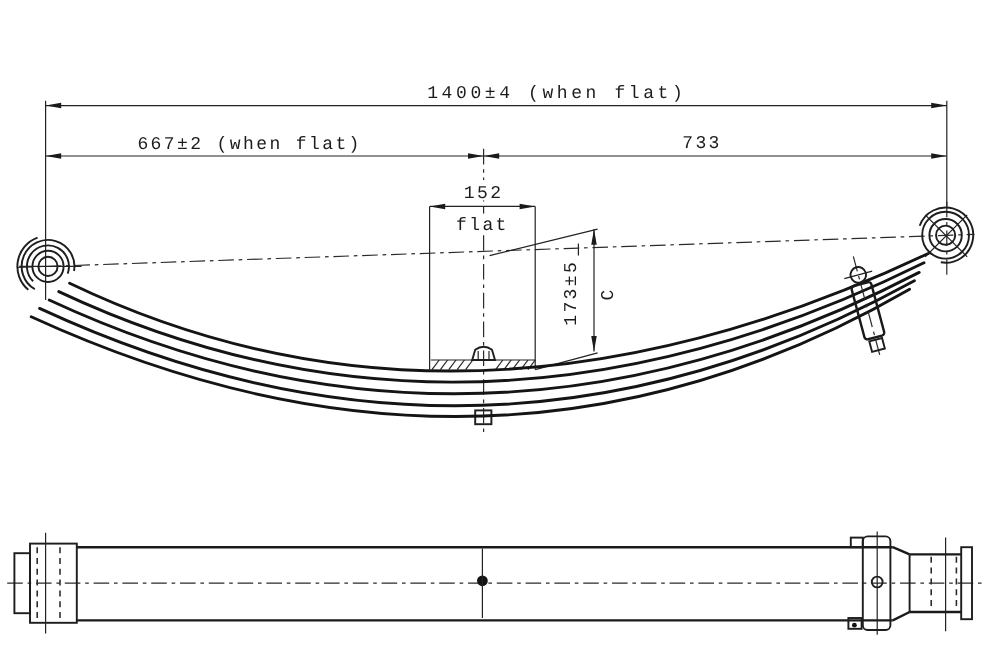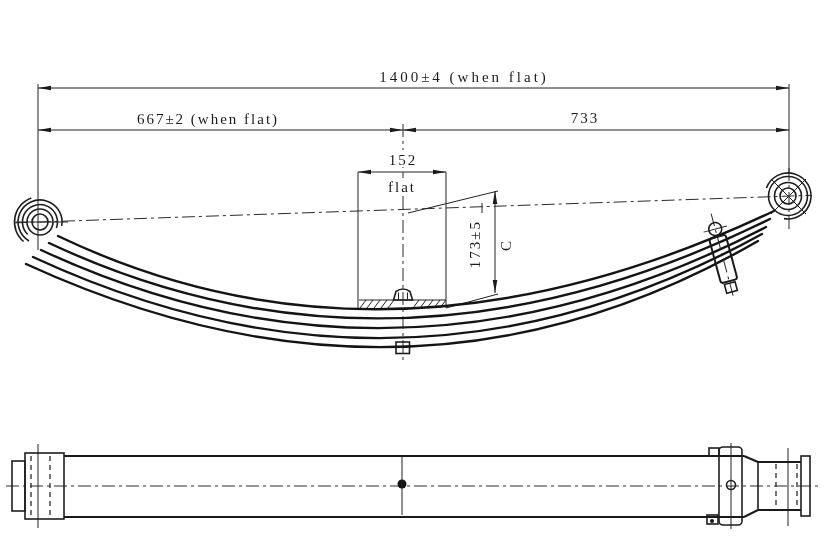--- a/index.html
+++ b/index.html
@@ -1,17 +1,17 @@
 <!DOCTYPE html>
 <html><head>
 <meta charset="utf-8">
 <style>
   html,body{margin:0;padding:0;background:#ffffff;}
   .sheet{position:relative;width:829px;height:544px;background:#ffffff;overflow:hidden;
-         font-family:Liberation Serif, serif;}
+         font-family:Liberation Mono, monospace;}
   svg{position:absolute;left:0;top:0;}
   .thin{stroke:#222;stroke-width:1;fill:none;}
   .med{stroke:#1e1e1e;stroke-width:1.6;fill:none;}
   .bold{stroke:#1a1a1a;stroke-width:2;fill:none;}
   .leaf{stroke:#141414;stroke-width:2.4;fill:none;stroke-linecap:round;}
   .cline{stroke:#2a2a2a;stroke-width:1;fill:none;stroke-dasharray:13 4 3 4;}
   .hidden{stroke:#2a2a2a;stroke-width:1.3;fill:none;stroke-dasharray:5 4;}
   .arrow{fill:#1a1a1a;stroke:none;}
   .dim-text{font-size:15px;letter-spacing:3px;fill:#1c1c1c;}
   .dim-text-sm{font-size:15px;letter-spacing:2px;fill:#1c1c1c;}

